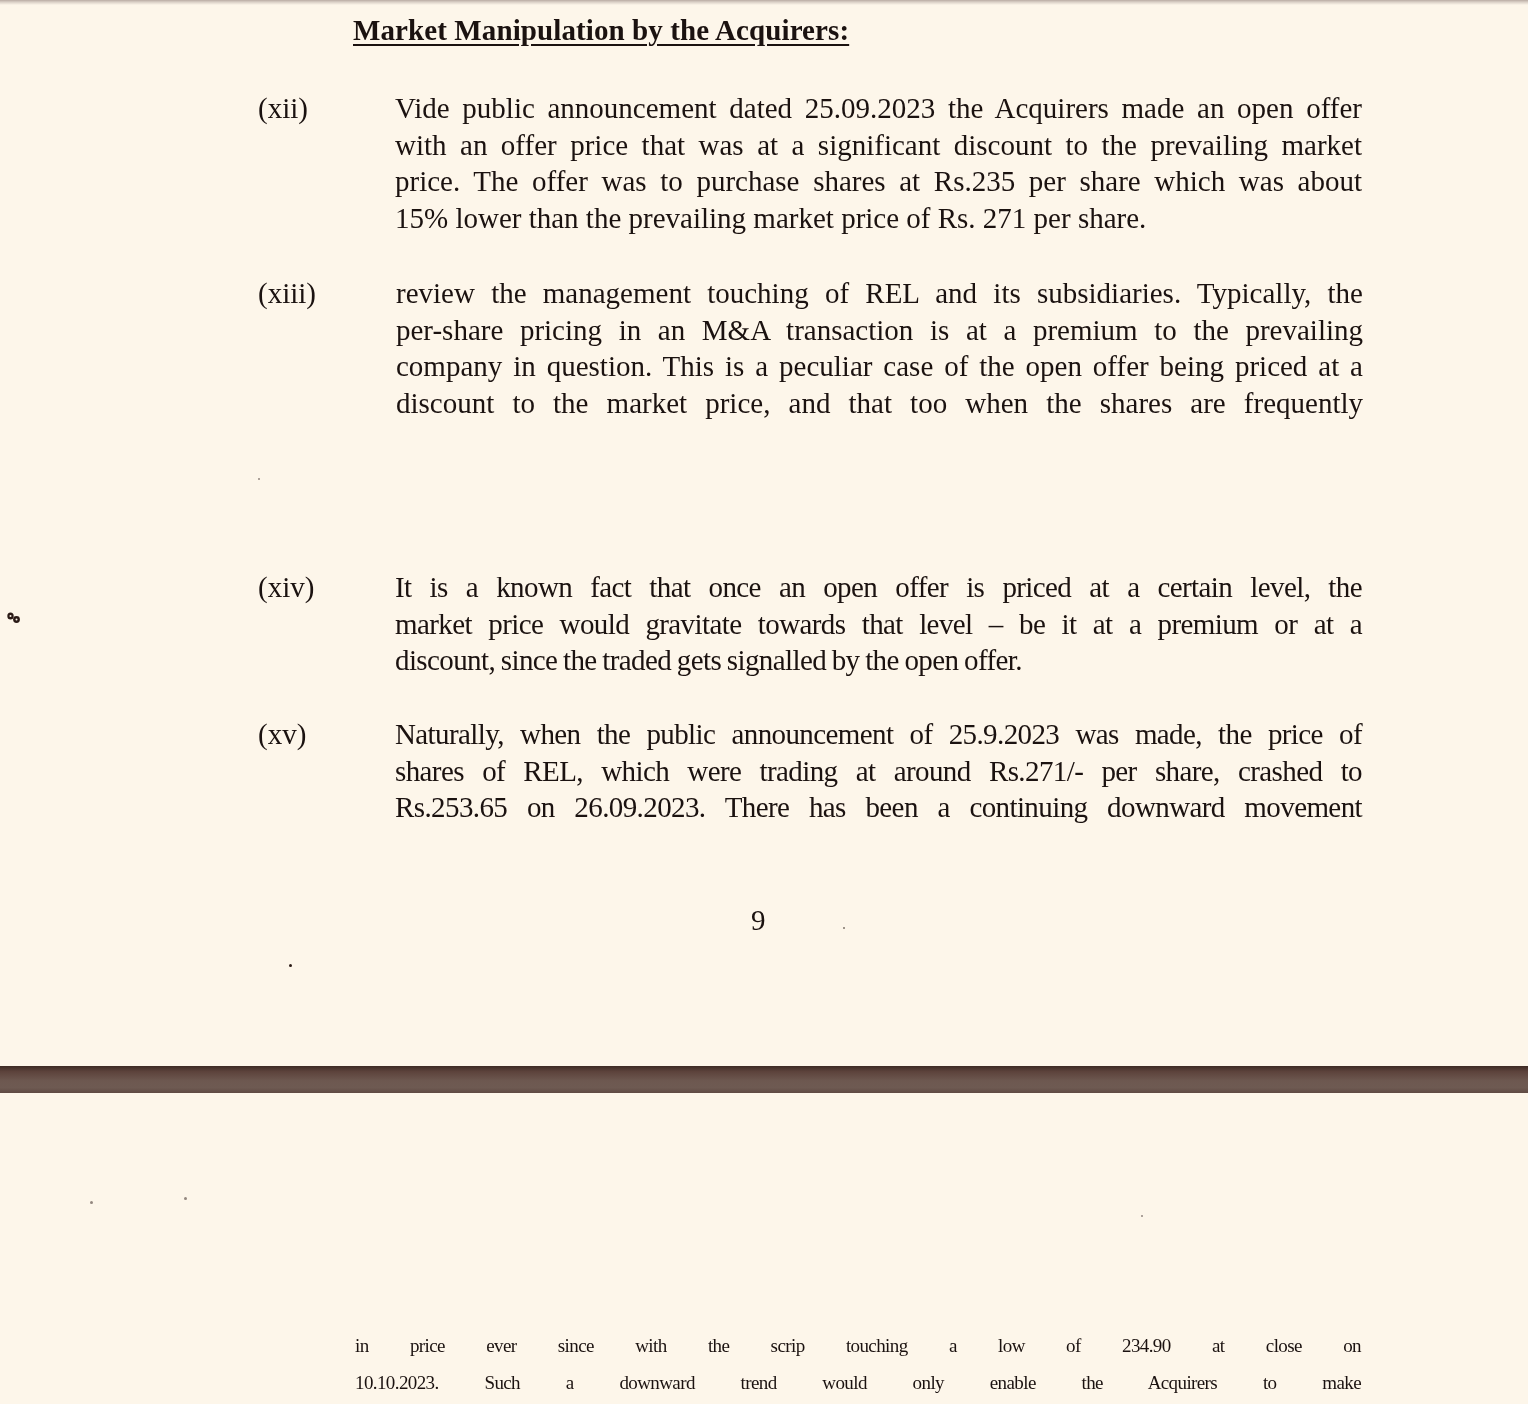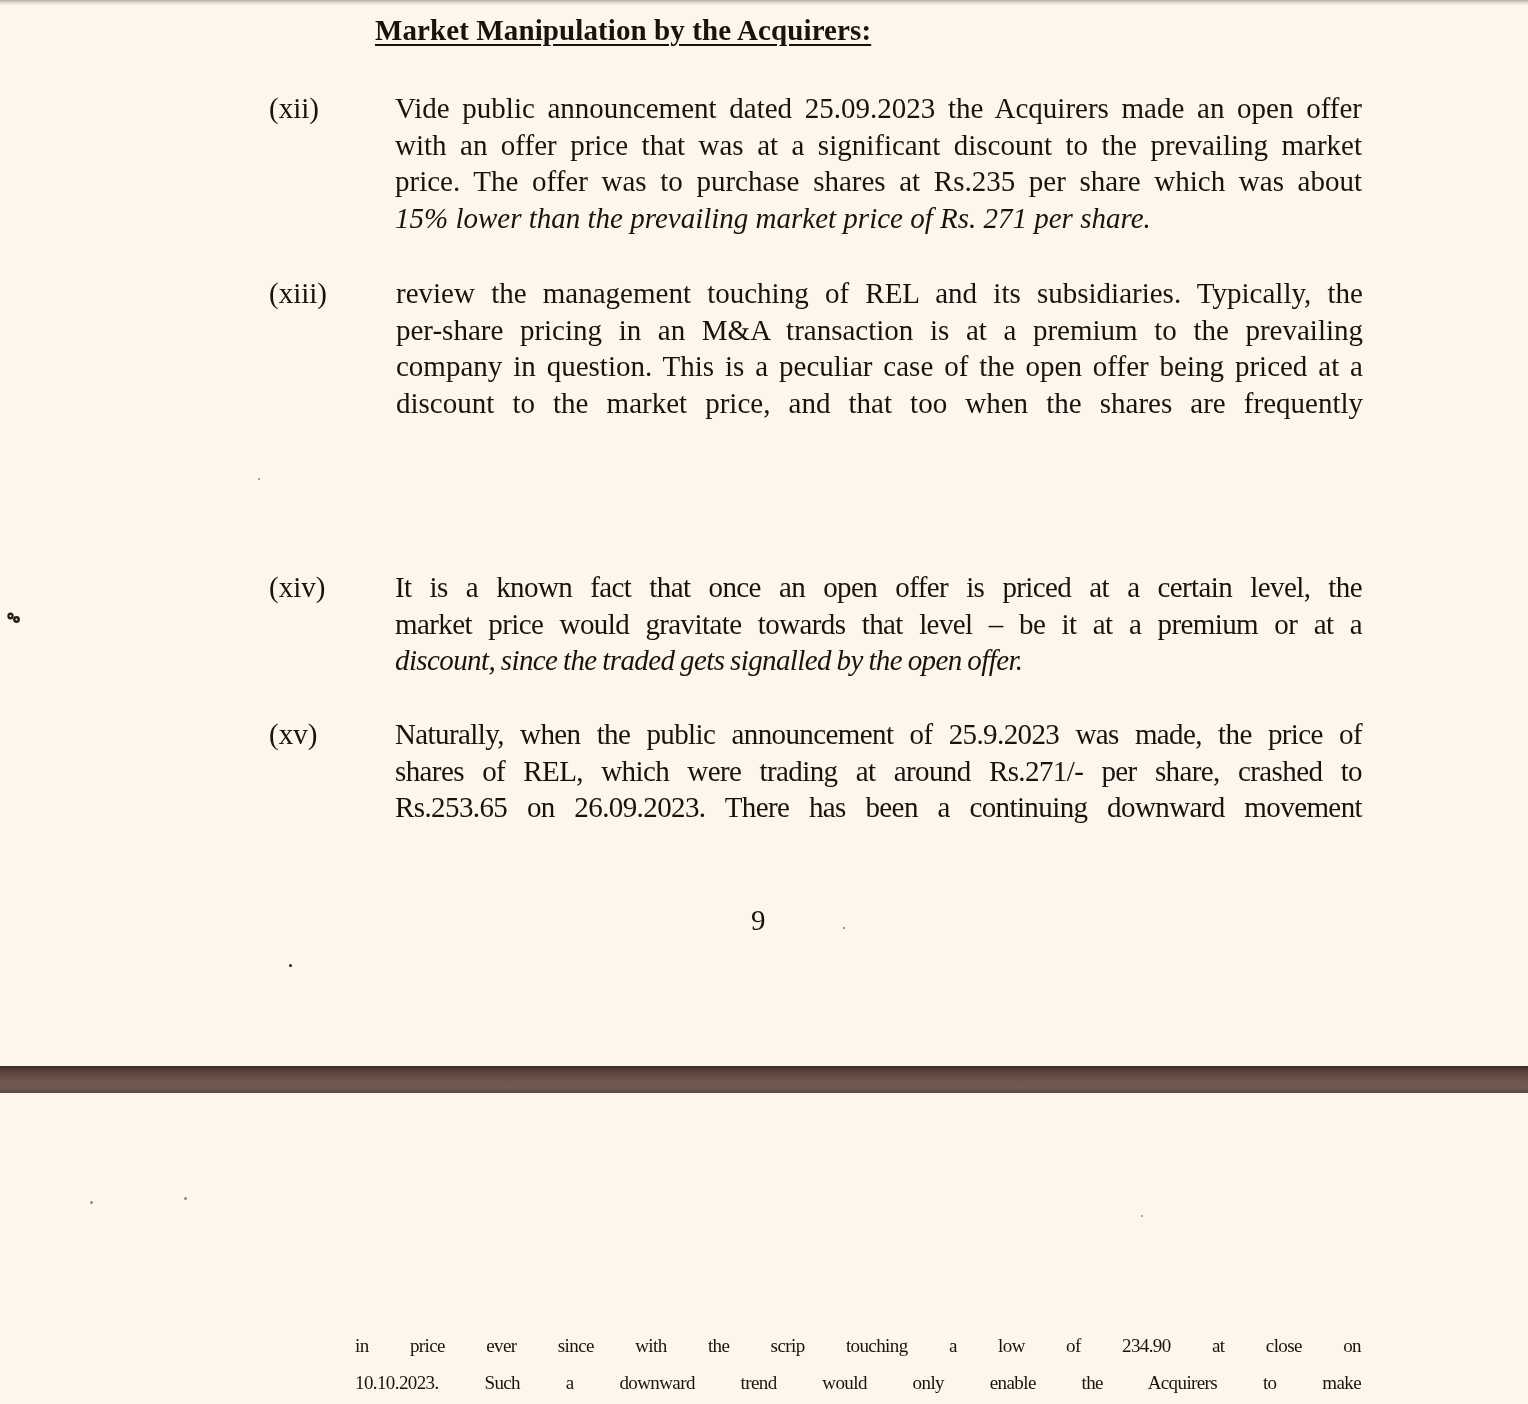--- a/index.html
+++ b/index.html
@@ -48,30 +48,29 @@
     position: absolute;
     left: 353px;
     top: 14px;
     font-size: 29px;
     font-weight: bold;
     text-decoration: underline;
     text-underline-offset: 4px;
     text-decoration-thickness: 2px;
     letter-spacing: 0.1px;
     white-space: nowrap;
-    margin-left: 22px;
   }
   .para {
     position: absolute;
     left: 254px;
     width: 1108px;
   }
   .para-num {
     position: absolute;
-    left: 15px;
+    left: 4px;
     top: 0;
     font-size: 29px;
     line-height: 36.7px;
   }
   .para-body {
     position: absolute;
     left: 96px;
     top: 0;
     width: 1012px;
     font-size: 29px;
@@ -81,21 +80,20 @@
   .para-body .line {
     display: block;
     text-align: justify;
     text-align-last: justify;
     white-space: nowrap;
     overflow: visible;
     margin-left: 45px;
   }
   .para-body .line.last {
     text-align-last: left;
-    font-style: italic;
   }
   .condensed .line {
     letter-spacing: -0.6px;
     word-spacing: -1px;
   }
   .page-number {
     position: absolute;
     left: 751px;
     top: 904px;
     font-size: 29px;

